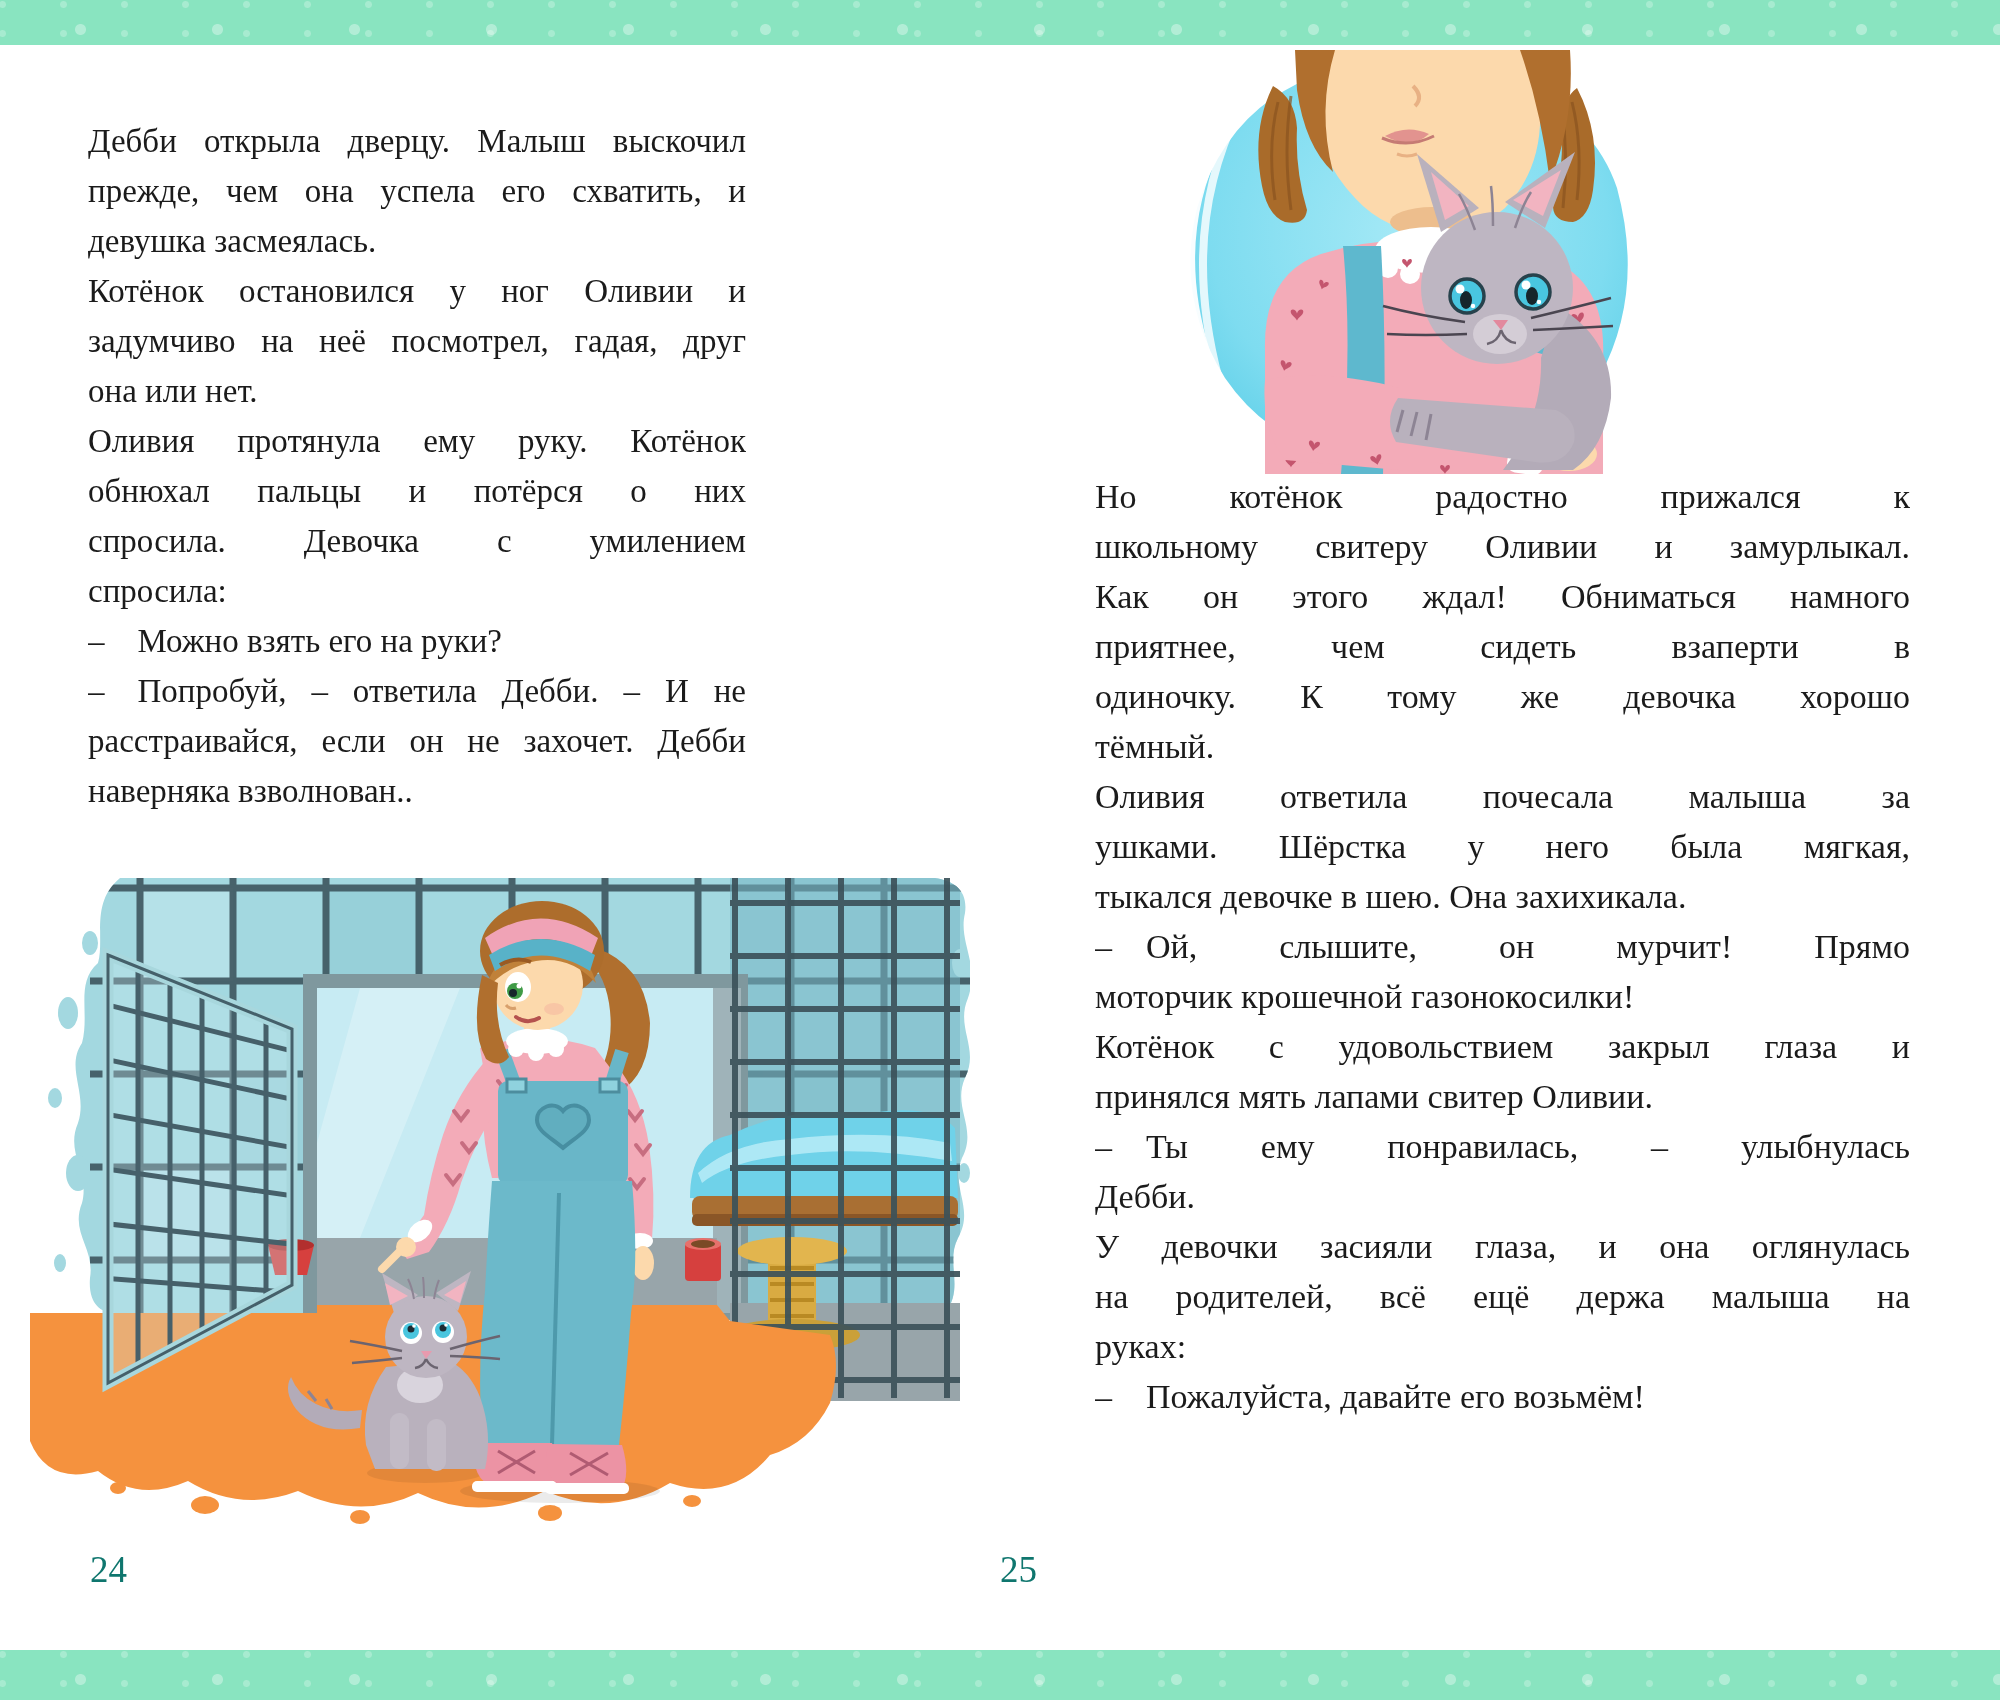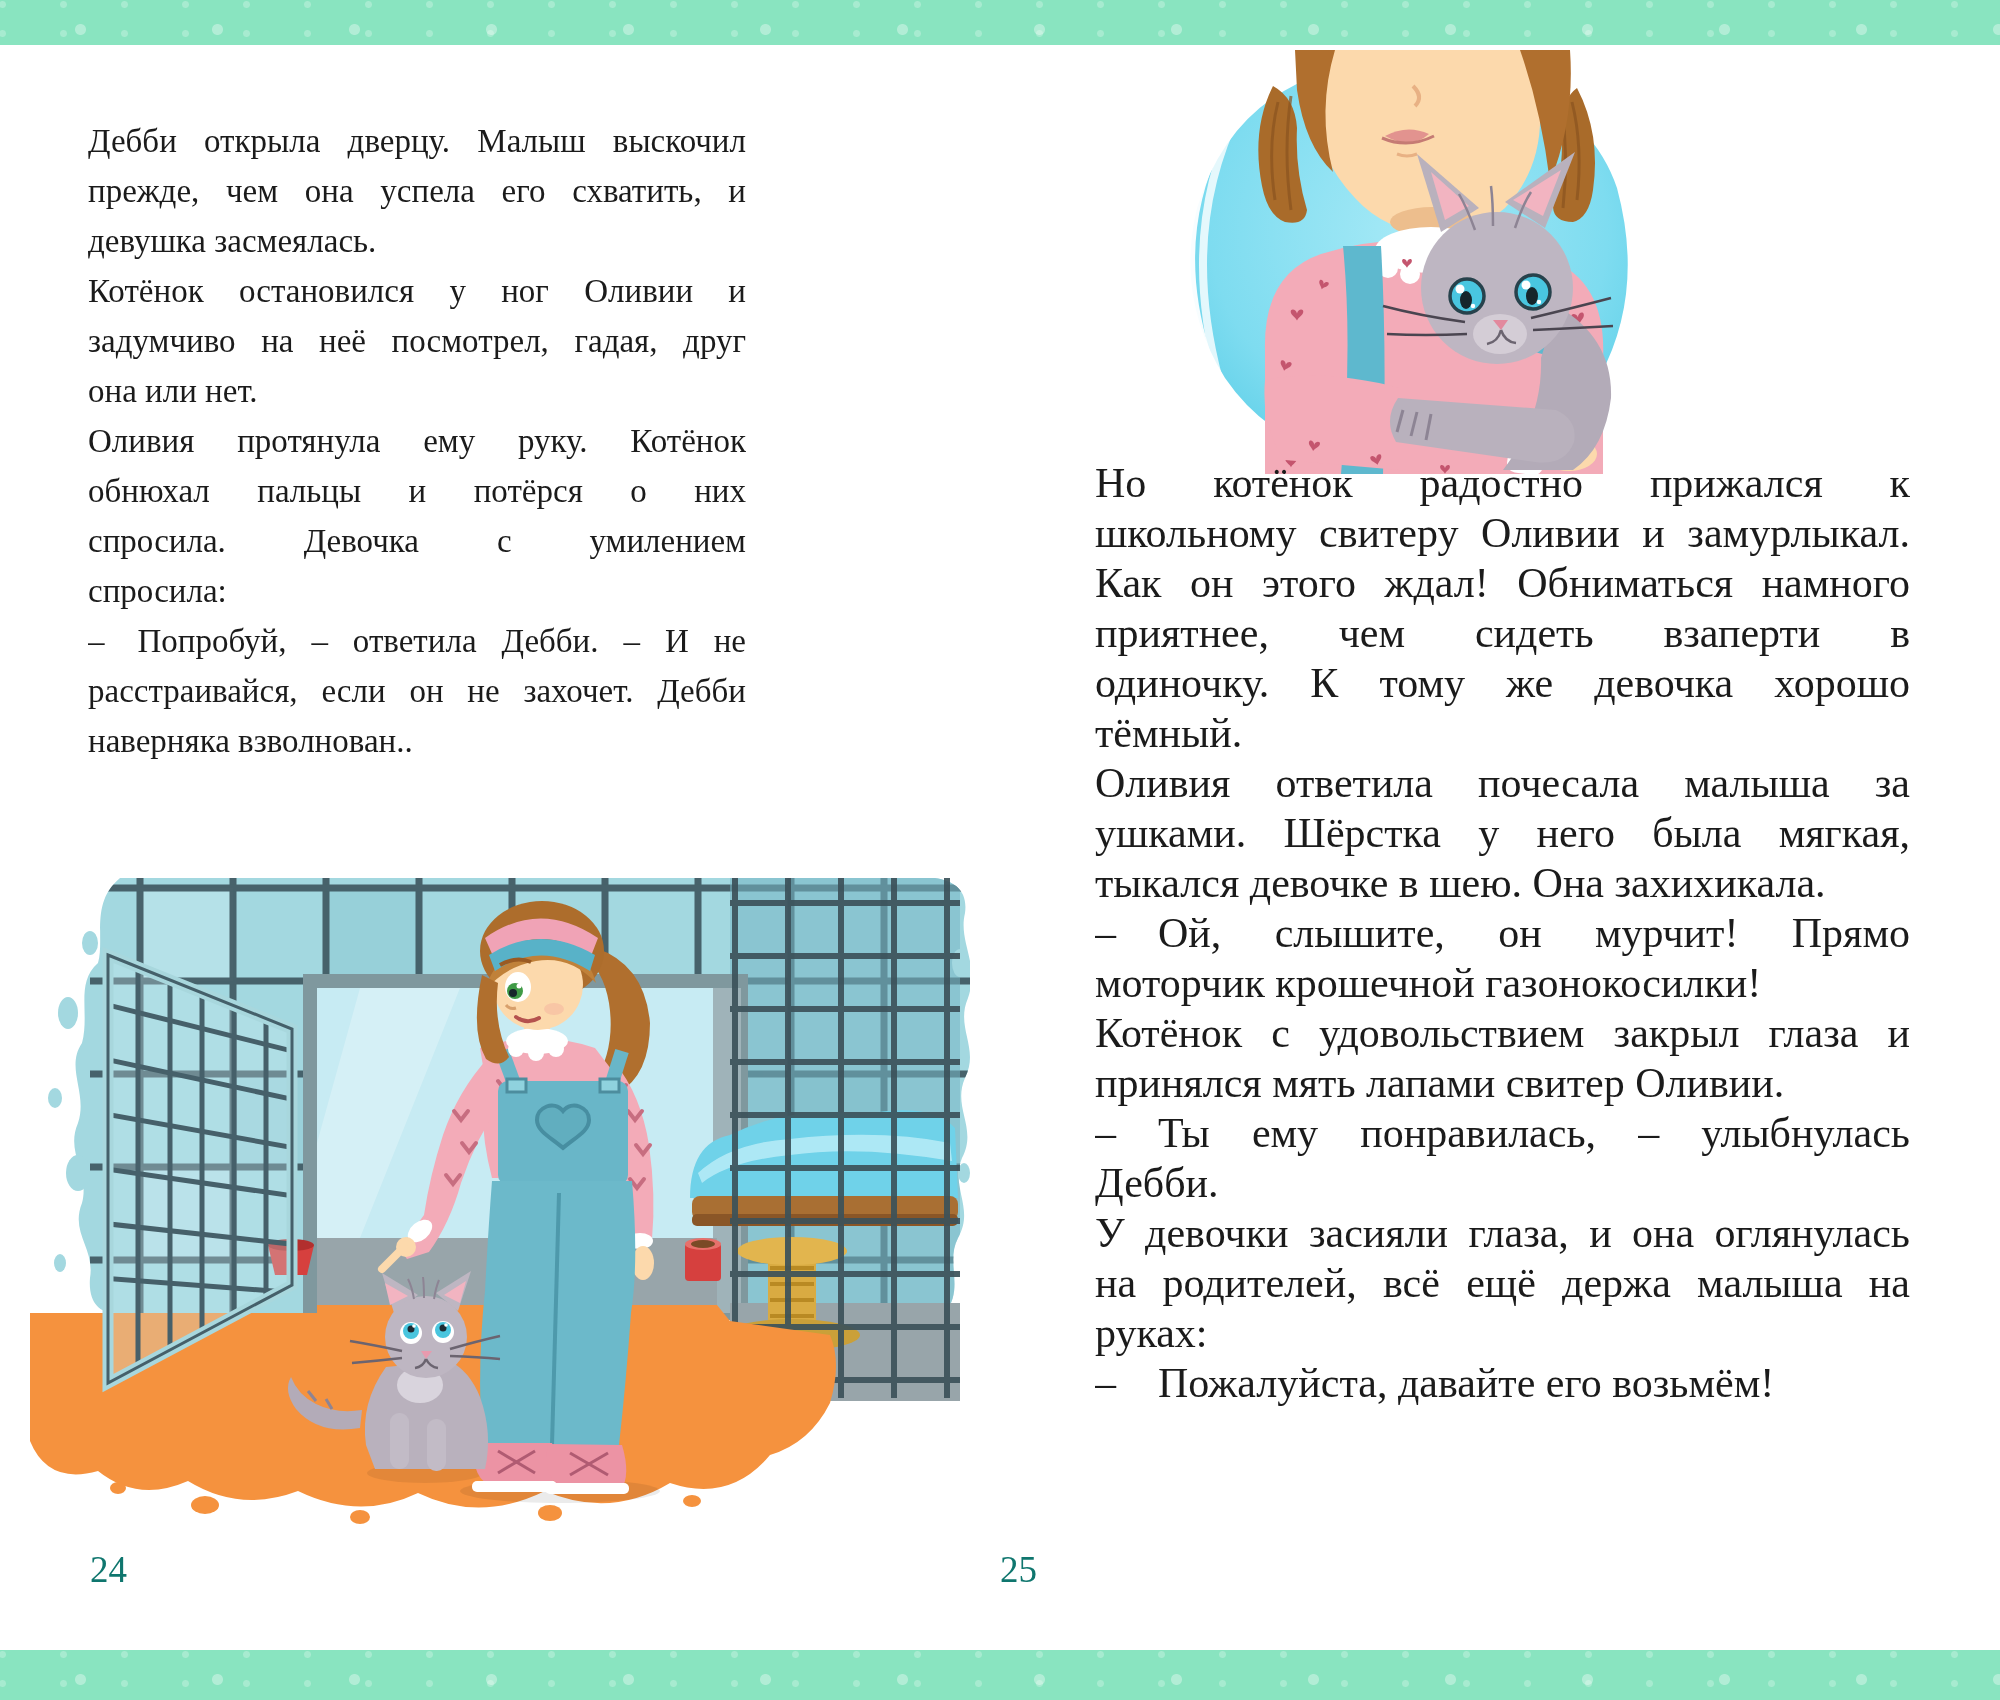--- a/index.html
+++ b/index.html
@@ -8,21 +8,21 @@
   .canvas{position:absolute;inset:0;width:2000px;height:1700px;background:#fff;}
   .border{position:absolute;left:0;width:2000px;background:var(--mint,#89e4c0);
     background-image:
       radial-gradient(circle, rgba(255,255,255,.35) 0 5px, transparent 6px),
       radial-gradient(circle, rgba(255,255,255,.25) 0 3px, transparent 4px);
     background-size:137px 43px,61px 29px;background-position:12px 8px,33px 19px;}
   .border-top{top:0;height:45px;}
   .border-bottom{top:1650px;height:50px;}
   .text-block{position:absolute;color:var(--ink,#1b1b1b);}
   .text-left{left:88px;top:116px;width:658px;font-size:33px;line-height:50px;}
-  .text-right{left:1095px;top:458px;width:815px;font-size:42px;line-height:50px;}
+  .text-right{left:1095px;top:472px;width:815px;font-size:34px;line-height:50px;}
   .tline{height:50px;text-align:justify;text-align-last:justify;overflow:hidden;}
   .tline.tlast{text-align-last:left;}
   .pagenum{position:absolute;top:1545px;height:50px;line-height:50px;text-align:left;
     font-family:Liberation Serif, serif;font-size:37px;color:#0f766e;}
   .pagenum-left{left:90px;width:910px;}
   .pagenum-right{left:1000px;width:960px;}
   .illus{position:absolute;margin:0;padding:0;}
   .illus-left{left:30px;top:843px;width:940px;height:695px;}
   .illus-right{left:1145px;top:50px;width:515px;height:424px;}
   .illus svg{width:100%;height:100%;display:block;}
@@ -38,20 +38,21 @@
         <div class="tline">Дебби открыла дверцу. Малыш выскочил</div>
         <div class="tline">прежде, чем она успела его схватить, и</div>
         <div class="tline tlast">девушка засмеялась.</div>
         <div class="tline">Котёнок остановился у ног Оливии и</div>
         <div class="tline">задумчиво на неё посмотрел, гадая, друг</div>
         <div class="tline tlast">она или нет.</div>
         <div class="tline">Оливия протянула ему руку. Котёнок</div>
         <div class="tline">обнюхал пальцы и потёрся о них</div>
         <div class="tline">спросила. Девочка с умилением</div>
         <div class="tline tlast">спросила:</div>
+        <div class="tline tlast">– Можно взять его на руки?</div>
         <div class="tline">– Попробуй, – ответила Дебби. – И не</div>
         <div class="tline">расстраивайся, если он не захочет. Дебби</div>
         <div class="tline tlast">наверняка взволнован..</div>
       </div>
 
     <figure class="illus illus-left">
       <svg viewBox="0 0 940 695" xmlns="http://www.w3.org/2000/svg">
         <defs>
           <clipPath id="wallClip">
             <path d="M90,35 C60,60 75,95 68,120 C45,140 60,170 52,200 C35,225 58,250 48,280 C35,310 60,330 52,360 C40,390 65,405 60,435 C58,460 70,470 85,470 L915,470 C935,445 915,420 928,395 C945,365 920,345 932,315 C948,285 922,265 935,235 C950,205 925,185 938,155 C950,120 928,100 935,70 C938,48 925,38 905,35 Z"></path>

